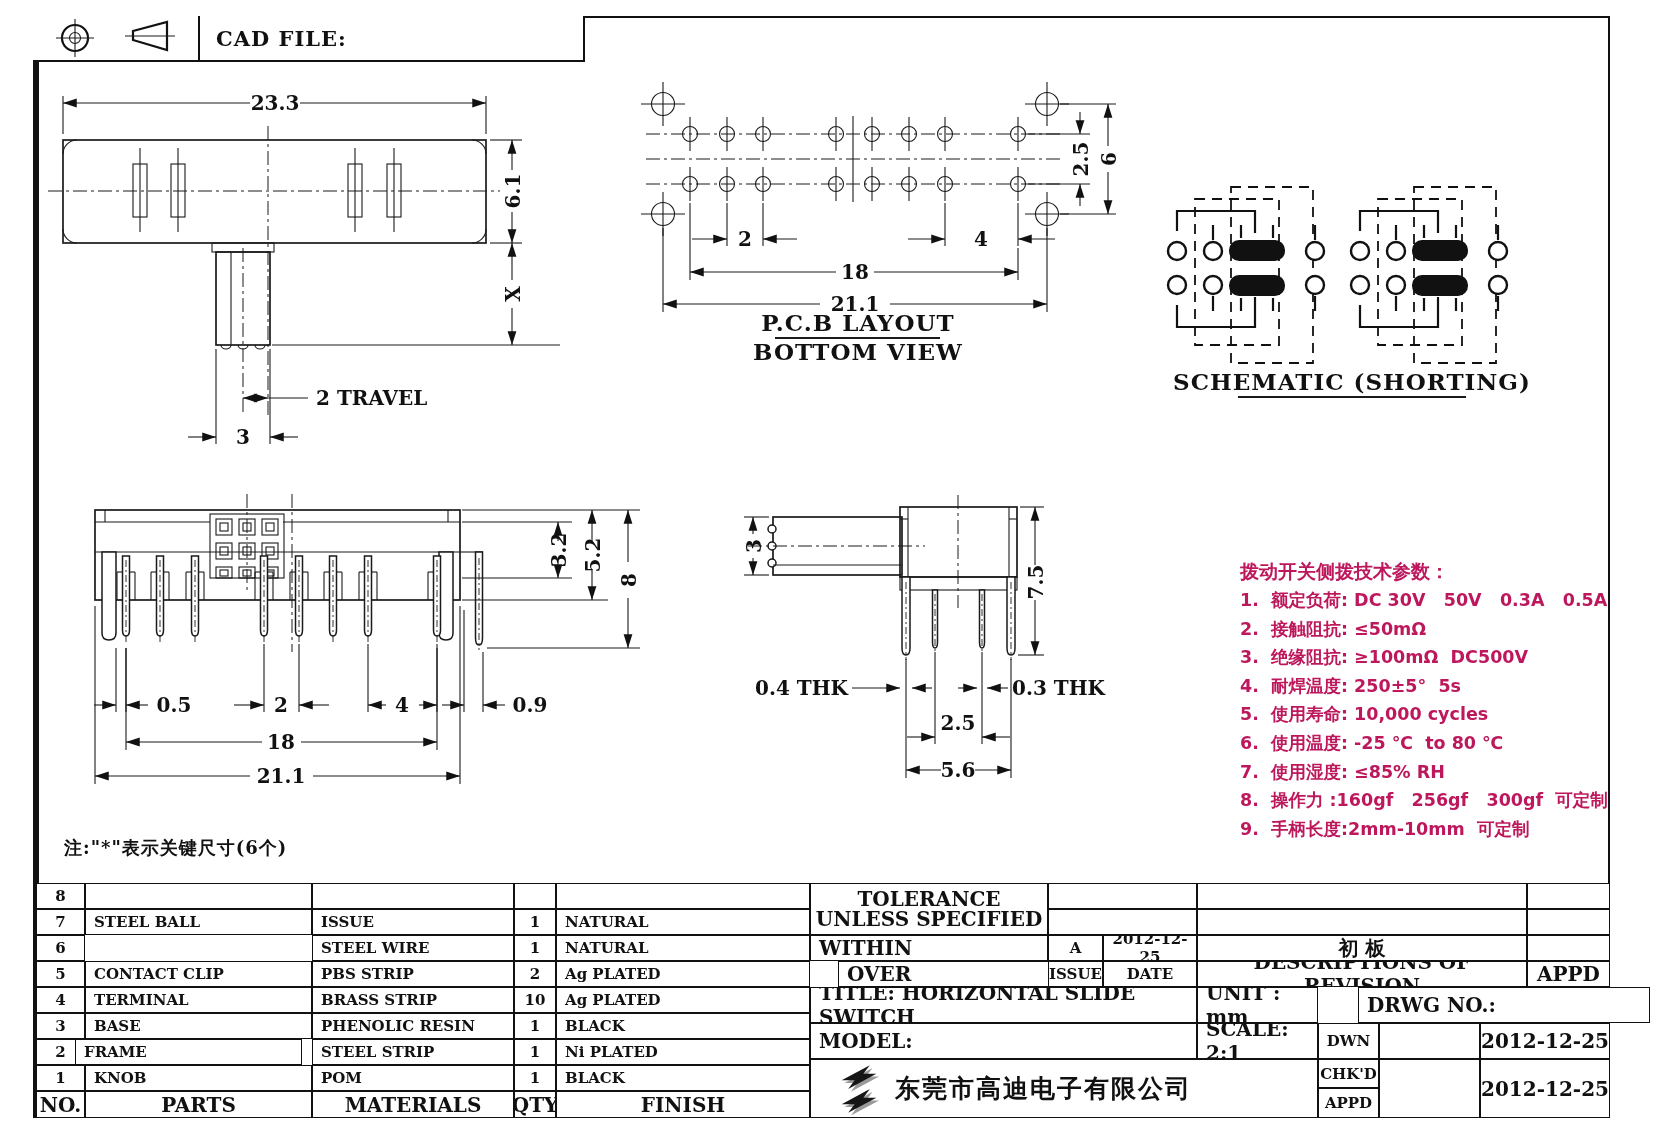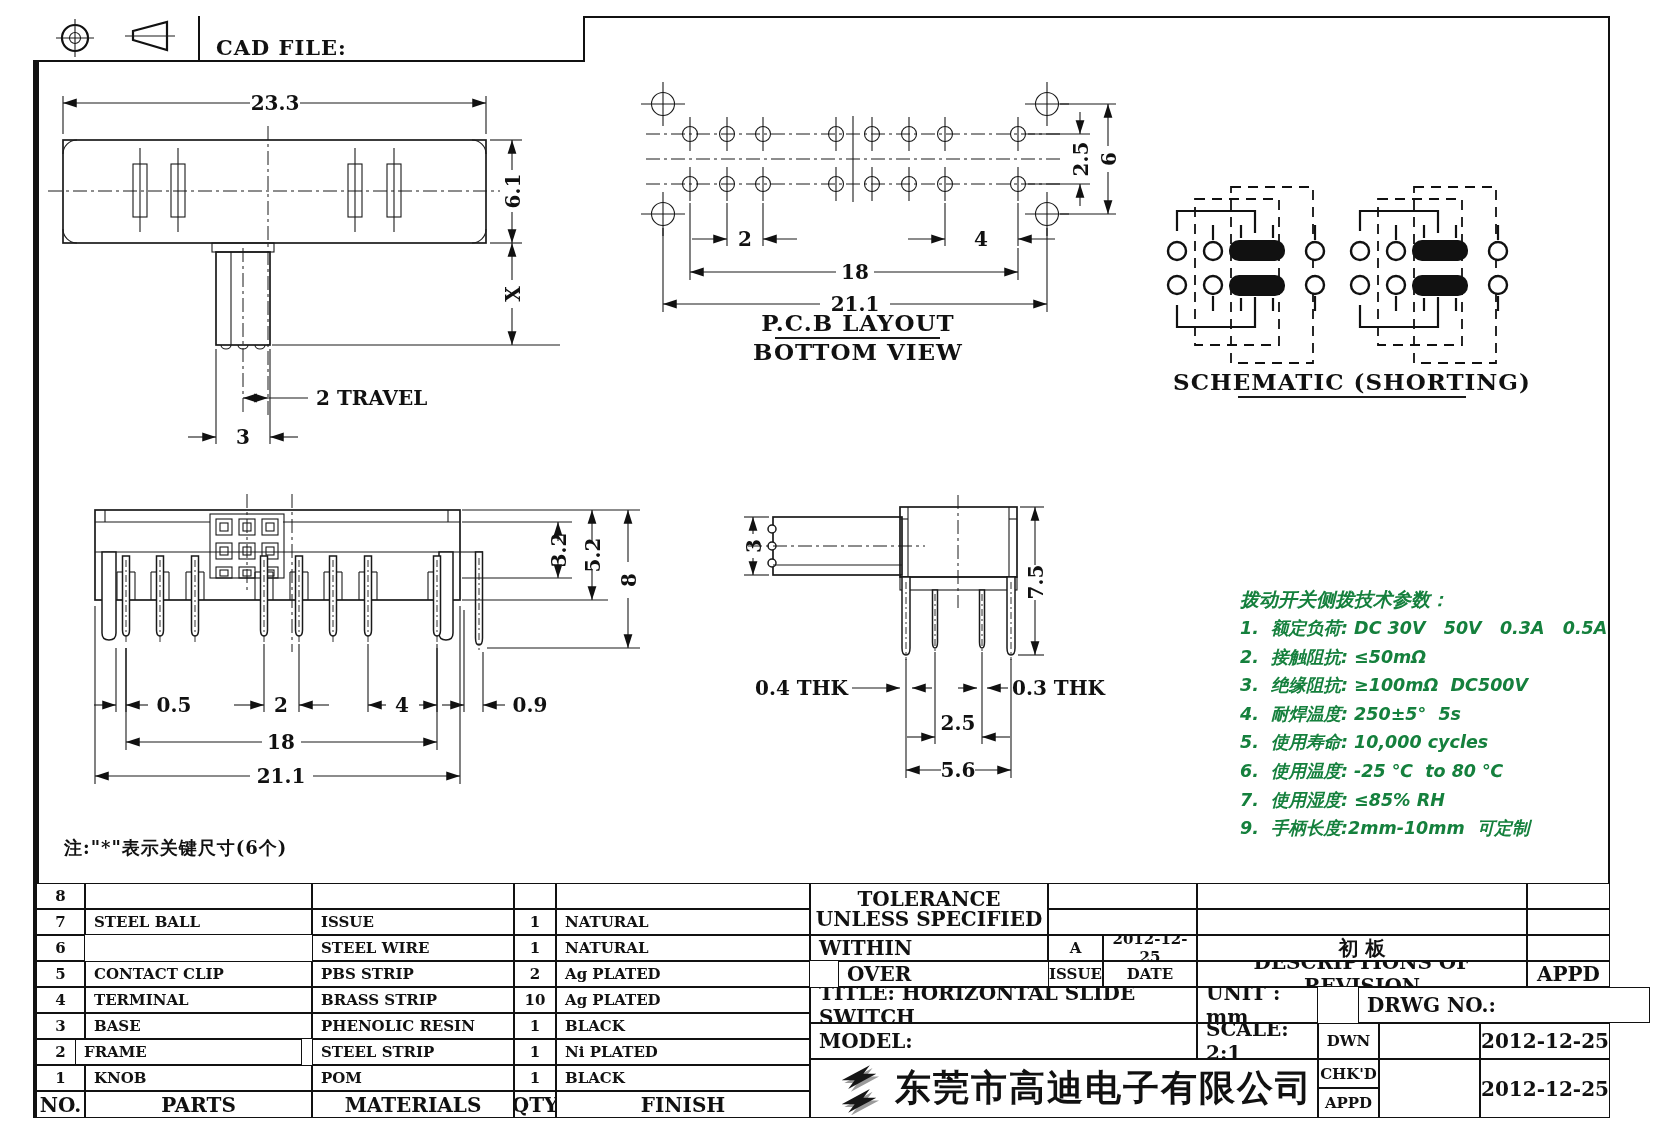--- a/index.html
+++ b/index.html
@@ -21,33 +21,33 @@
   .dl{stroke:#1a1a1a;stroke-width:1.1;fill:none}
   .dsh{stroke:#111;stroke-width:1.8;fill:none;stroke-dasharray:10 7}
   .wf{fill:#fff;stroke:#1a1a1a;stroke-width:1.5}
   .sc{fill:#fff;stroke:#111;stroke-width:2.4}
   .bf{fill:#111;stroke:none}
   text.dt{font:bold 20px "DejaVu Serif",serif;fill:#111}
   text.lb{font:bold 23px "DejaVu Serif",serif;fill:#111;letter-spacing:1px}
   .mid{text-anchor:middle}.end{text-anchor:end}
   
   #note{left:64px;top:836px;font:bold 18px "DejaVu Serif",serif;letter-spacing:1px;}
-  #params{left:1240px;top:584px;width:370px;font-family:"DejaVu Sans",sans-serif;font-weight:bold;color:#15803d;font-style:italic;}
+  #params{left:1240px;top:556px;width:370px;font-family:"DejaVu Sans",sans-serif;font-weight:bold;color:#be185d;}
   #params .t{font-size:19px;line-height:30px;}
   #params .p{font-size:17.5px;line-height:28.6px;white-space:pre-wrap;}
   
   .cell{position:absolute;box-sizing:border-box;border:1px solid #111;background:#fff;
         display:flex;align-items:center;overflow:hidden;
         font-family:"DejaVu Serif",serif;font-weight:bold;font-size:15px;}
   .cc{justify-content:center;text-align:center}
   .cl-pad{padding-left:8px}
   .big{font-size:20px}
   .med{font-size:20px}
   #company-cell{gap:10px;padding-left:22px;}
-  #company-name{font-family:"DejaVu Sans",sans-serif;font-size:36px;font-weight:bold;letter-spacing:2px;text-align:right;}
+  #company-name{font-family:"DejaVu Sans",sans-serif;font-size:25px;font-weight:bold;letter-spacing:2px;text-align:right;}
   .two-line{flex-direction:column;justify-content:center;line-height:20px;}
   .top-left{align-items:flex-start;padding-top:5px;margin-left:40px;}
 </style>
 </head>
 <body>
 
 <div class="abs" id="frame"></div>
 
 <div class="abs hcell" style="left:33px;top:16px;width:167px;height:46px;">
   <svg width="160" height="40" viewBox="0 0 160 40">
@@ -56,21 +56,21 @@
       <circle cx="42" cy="20" r="5.5" class="tn"></circle>
       <line x1="23" y1="20" x2="61" y2="20" class="tn"></line>
       <line x1="42" y1="1" x2="42" y2="39" class="tn"></line>
     </g>
     <g>
       <polygon points="100,13 134,4 134,32 100,22" class="tn2" fill="none"></polygon>
       <line x1="92" y1="18" x2="142" y2="18" class="tn"></line>
     </g>
   </svg>
 </div>
-<div class="abs hcell" style="left:200px;top:16px;width:385px;height:46px;align-items:flex-end;">
+<div class="abs hcell" style="left:200px;top:16px;width:385px;height:46px;">
   <span id="cadfile">CAD FILE:</span>
 </div>
 
 <svg id="draw" class="abs" viewBox="0 0 1653 890">
   <defs>
     <marker id="arr" viewBox="0 0 10 8" refX="10" refY="4" markerWidth="14" markerHeight="11" markerUnits="userSpaceOnUse" orient="auto-start-reverse">
       <path d="M0,0.8 L10,4 L0,7.2 Z" fill="#111"></path>
     </marker>
   </defs>
 
@@ -467,20 +467,21 @@
 
 <div class="abs" id="params">
   <div class="t">拨动开关侧拨技术参数：</div>
   <div class="p">1.  额定负荷: DC 30V   50V   0.3A   0.5A</div>
   <div class="p">2.  接触阻抗: ≤50mΩ</div>
   <div class="p">3.  绝缘阻抗: ≥100mΩ  DC500V</div>
   <div class="p">4.  耐焊温度: 250±5°  5s</div>
   <div class="p">5.  使用寿命: 10,000 cycles</div>
   <div class="p">6.  使用温度: -25 ℃  to 80 ℃</div>
   <div class="p">7.  使用湿度: ≤85% RH</div>
+  <div class="p">8.  操作力 :160gf   256gf   300gf  可定制</div>
   <div class="p">9.  手柄长度:2mm-10mm  可定制</div>
 </div>
 
 <div class="cell cc" style="left:36px;top:883px;width:49px;height:26px">8</div>
 <div class="cell cl-pad" style="left:85px;top:883px;width:227px;height:26px"></div>
 <div class="cell cl-pad" style="left:312px;top:883px;width:202px;height:26px"></div>
 <div class="cell cc" style="left:514px;top:883px;width:42px;height:26px"></div>
 <div class="cell cl-pad" style="left:556px;top:883px;width:254px;height:26px"></div>
 
 <div class="cell cc" style="left:36px;top:909px;width:49px;height:26px">7</div>

